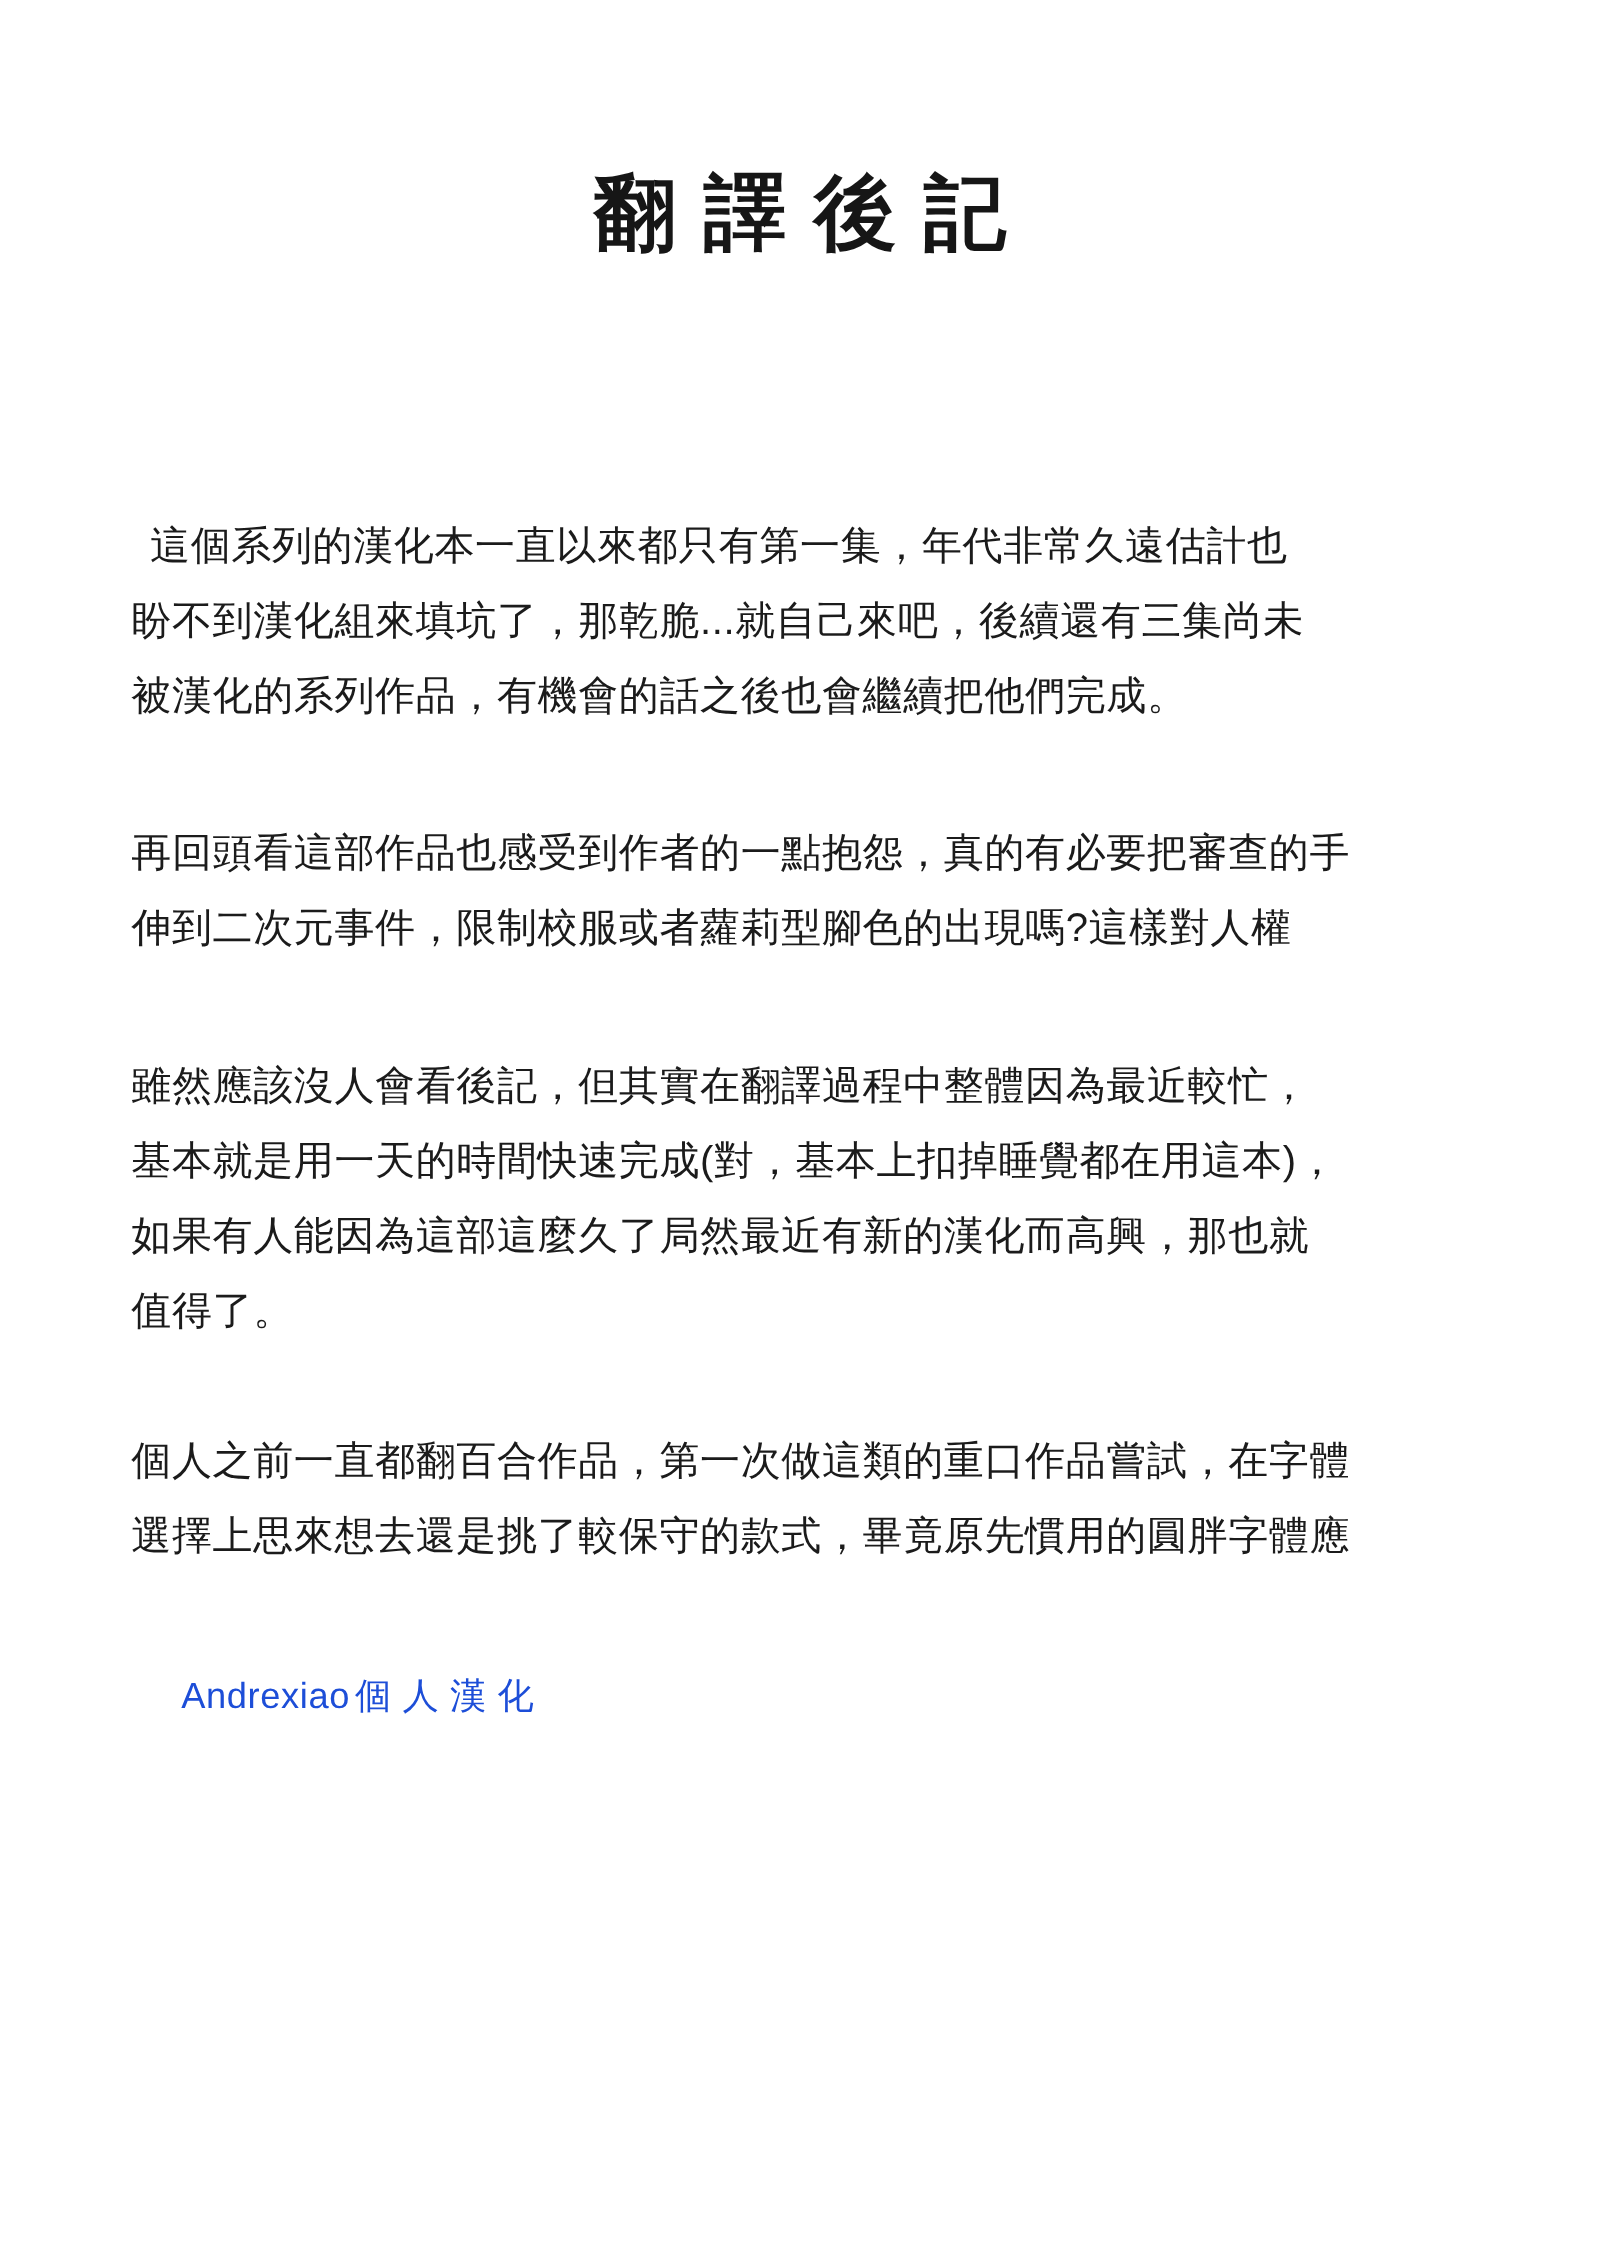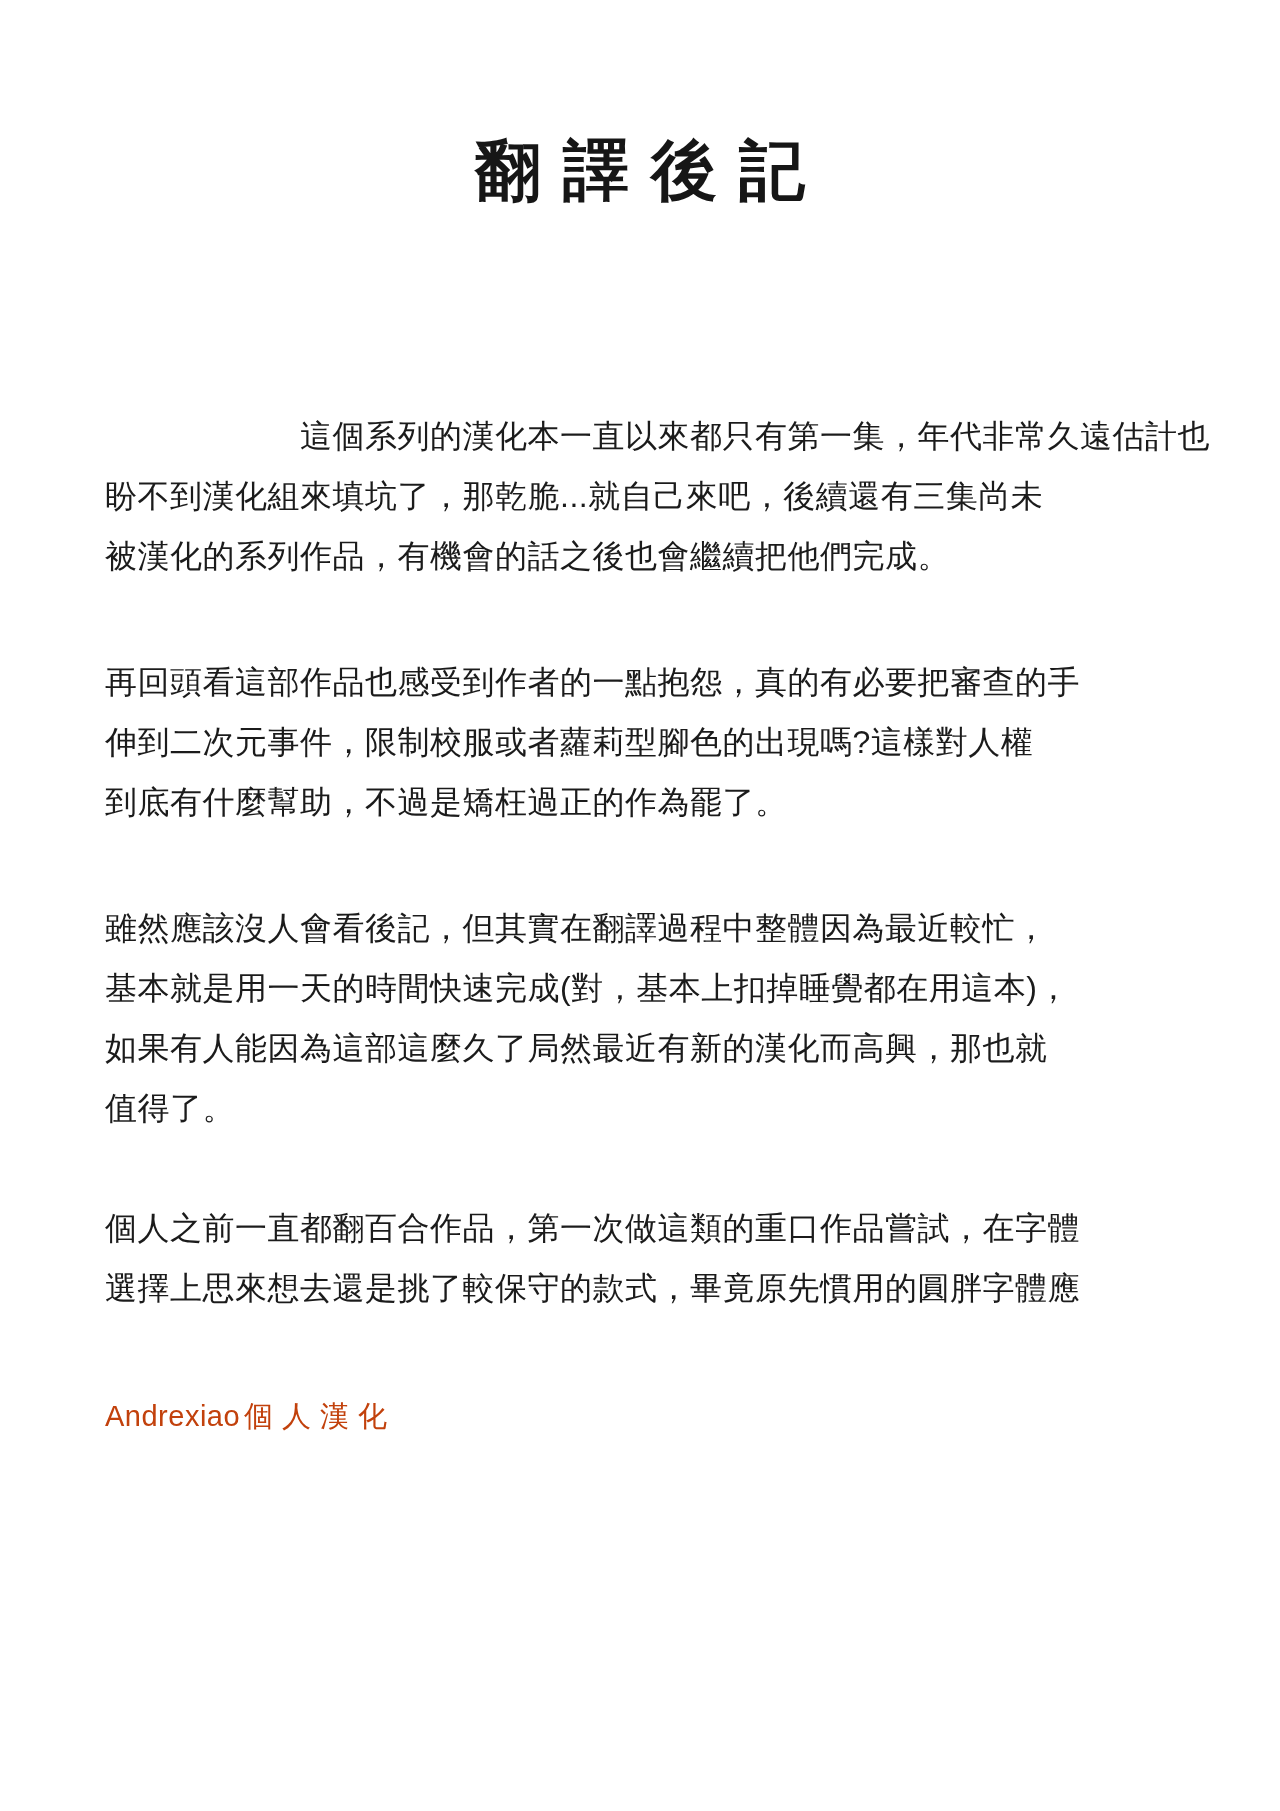--- a/index.html
+++ b/index.html
@@ -39,21 +39,21 @@
     font-size: 32px;
     line-height: 60px;
     letter-spacing: 0.5px;
     color: #1b1b1b;
   }
   .para-1 { margin-top: 190px; }
   .para-2 { margin-top: 66px; }
   .para-3 { margin-top: 66px; }
   .para-4 { margin-top: 60px; }
   .line { white-space: pre; }
-  .line.indent { text-indent: 15px; text-align: right; }
+  .line.indent { text-indent: 15px; }
   .credit-line {
     margin-top: 78px;
     padding-left: 105px;
     font-size: 29px;
     line-height: 40px;
     color: #c46bd4;
   }
   .credit-latin {
     font-family: "Liberation Sans", sans-serif;
     letter-spacing: 0.5px;
@@ -75,34 +75,33 @@
 
     <div class="para para-1">
       <div class="line indent">這個系列的漢化本一直以來都只有第一集，年代非常久遠估計也</div>
       <div class="line">盼不到漢化組來填坑了，那乾脆...就自己來吧，後續還有三集尚未</div>
       <div class="line">被漢化的系列作品，有機會的話之後也會繼續把他們完成。</div>
     </div>
 
     <div class="para para-2">
       <div class="line">再回頭看這部作品也感受到作者的一點抱怨，真的有必要把審查的手</div>
       <div class="line">伸到二次元事件，限制校服或者蘿莉型腳色的出現嗎?這樣對人權</div>
-      <div class="line">到底有什麼幫助，不過是矯枉過正的作為罷了。</div>
     </div>
 
     <div class="para para-3">
       <div class="line">雖然應該沒人會看後記，但其實在翻譯過程中整體因為最近較忙，</div>
       <div class="line">基本就是用一天的時間快速完成(對，基本上扣掉睡覺都在用這本)，</div>
       <div class="line">如果有人能因為這部這麼久了局然最近有新的漢化而高興，那也就</div>
       <div class="line">值得了。</div>
     </div>
 
     <div class="para para-4">
       <div class="line">個人之前一直都翻百合作品，第一次做這類的重口作品嘗試，在字體</div>
       <div class="line">選擇上思來想去還是挑了較保守的款式，畢竟原先慣用的圓胖字體應</div>
     </div>
 
   </div>
 
-  <div class="credit-line" style="color: #c2410c;">
+  <div class="credit-line" style="color: #1d4ed8; margin-left: 40px;">
     <span class="credit-latin">Andrexiao</span><span class="credit-cjk">個人漢化</span>
   </div>
 
 </div>
 
 </body></html>

